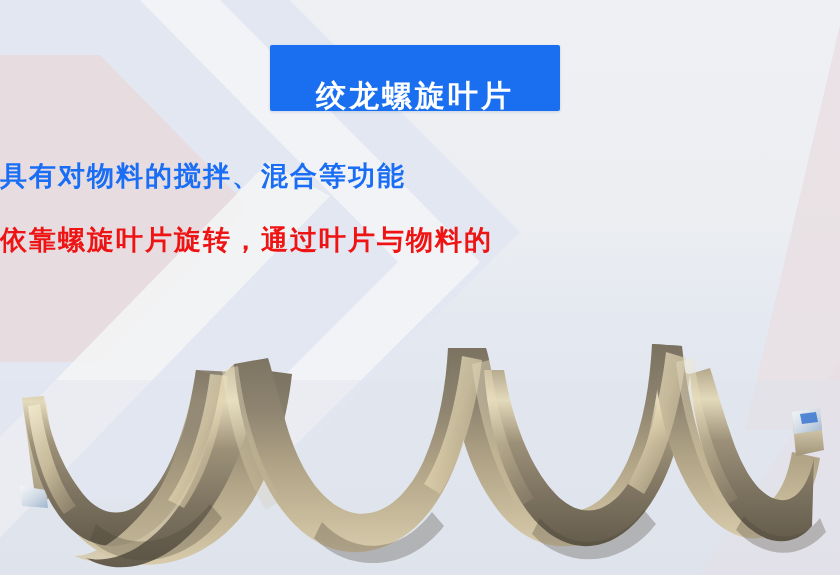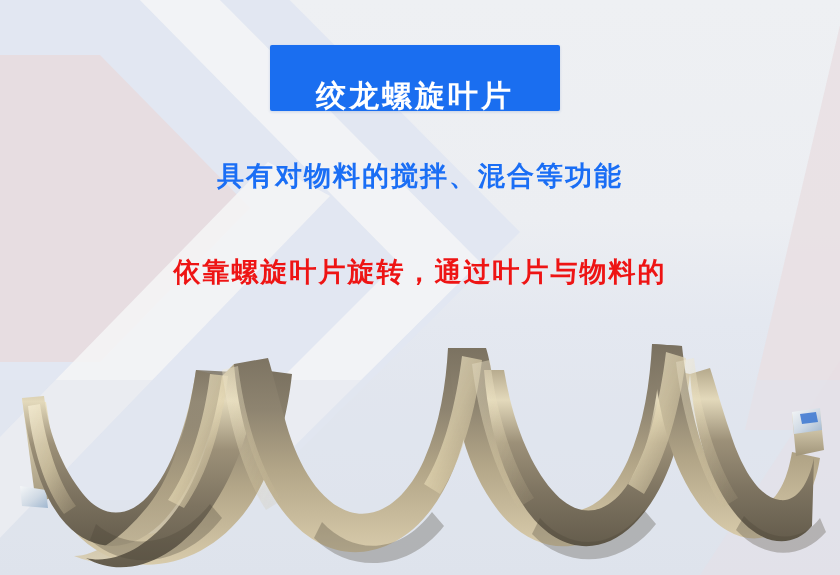--- a/index.html
+++ b/index.html
@@ -30,21 +30,21 @@
   .badge-text {
     color:#ffffff;
     font-size:30px;
     font-weight:700;
     letter-spacing:3px;
     line-height:1;
     white-space:nowrap;
   }
 
   
-  .desc { position:absolute; left:0; right:0; text-align:center; white-space:nowrap; }
+  .desc { position:absolute; left:0; right:0; white-space:nowrap; }
   .desc-blue {
     top:158px;
     font-size:27px;
     font-weight:600;
     letter-spacing:2px;
     color:#1a6ef5;
   }
   .desc-red-1 {
     top:222px;
     font-size:27px;
@@ -99,21 +99,21 @@
 
       <rect x="0" y="380" width="840" height="195" fill="#dfe4ee" opacity="0.45"></rect>
     </svg>
   </div>
 
   <div class="badge" style="background:#1a6ef0;">
     <span class="badge-text" style="color: rgb(255, 255, 255);">绞龙螺旋叶片</span>
   </div>
 
   <div class="desc desc-blue" style="color: rgb(26, 110, 245);">具有对物料的搅拌、混合等功能</div>
-  <div class="desc desc-red-1" style="color: rgb(238, 20, 20); margin-top: 32px;">依靠螺旋叶片旋转，通过叶片与物料的</div>
+  <div class="desc desc-red-1" style="color: rgb(238, 20, 20);">依靠螺旋叶片旋转，通过叶片与物料的</div>
 
   <div class="auger-wrap">
     <svg viewBox="0 0 840 257" xmlns="http://www.w3.org/2000/svg" aria-hidden="true">
       <defs>
 
         <linearGradient id="mFront" x1="0" y1="0" x2="0" y2="1">
           <stop offset="0%" stop-color="#b5a98c"></stop>
           <stop offset="18%" stop-color="#e3d9bb"></stop>
           <stop offset="42%" stop-color="#9c9078"></stop>
           <stop offset="70%" stop-color="#7d7360"></stop>

